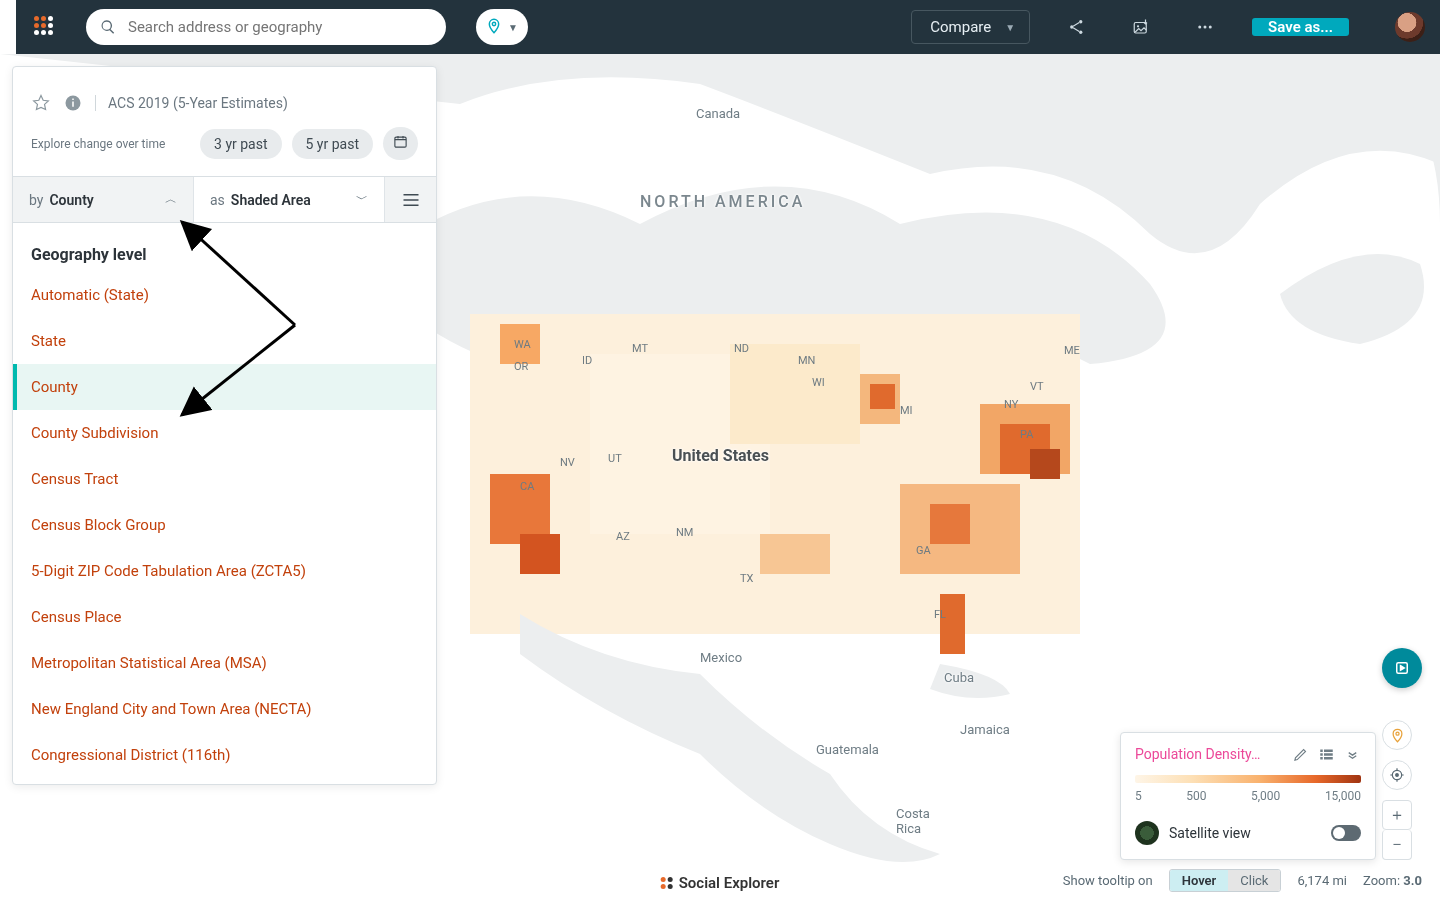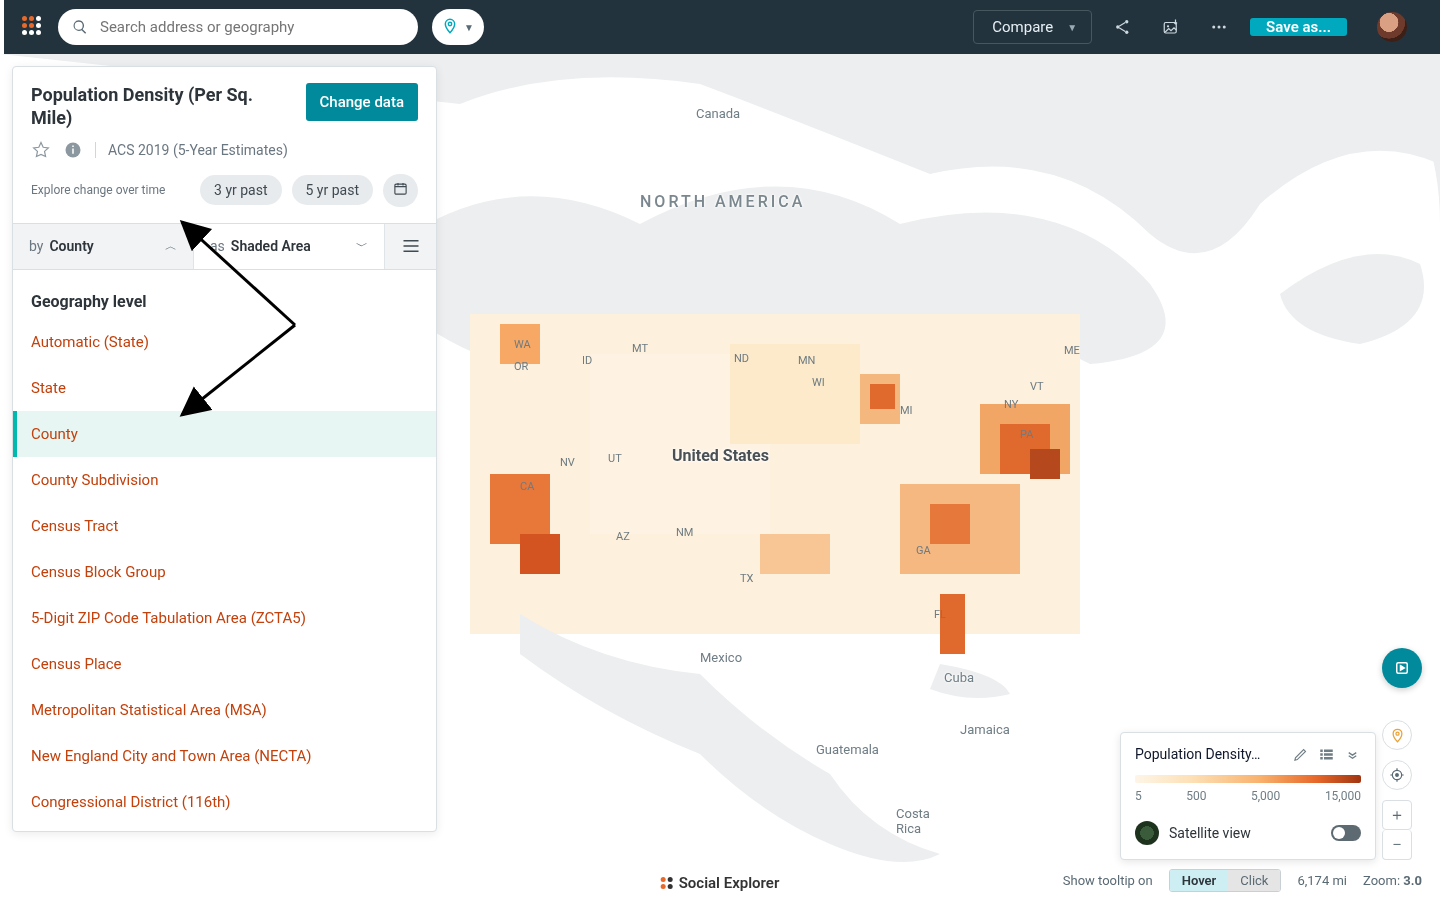--- a/index.html
+++ b/index.html
@@ -13,21 +13,21 @@
     --sel:#e8f6f3;
     --sel-border:#00b9ae;
     --land:#f5f5f5;
     --water:#fff;
   }
   *{box-sizing:border-box;font-family:-apple-system,BlinkMacSystemFont,"Segoe UI",Roboto,Helvetica,Arial,sans-serif;}
   html,body{margin:0;padding:0;height:100%;}
   body{width:1440px;height:900px;overflow:hidden;position:relative;background:#fff;}
 
   
-  .header{position:absolute;top:0;left:4px;right:0;height:54px;background:var(--header);display:flex;align-items:center;padding:0 33px 0 18px;gap:14px;z-index:50;}
+  .header{position:absolute;top:0;left:16px;right:0;height:54px;background:var(--header);display:flex;align-items:center;padding:0 15px 0 18px;gap:30px;z-index:50;}
   .logo{width:22px;height:22px;display:grid;grid-template-columns:repeat(3,5px);grid-template-rows:repeat(3,5px);gap:2px;}
   .logo span{background:#e76a2b;border-radius:50%;}
   .logo span:nth-child(3),.logo span:nth-child(6),.logo span:nth-child(9){background:#fff;}
   .logo span:nth-child(7),.logo span:nth-child(8){background:#fff;}
   .search-wrap{flex:0 0 auto;display:flex;align-items:center;background:#fff;border-radius:22px;height:36px;width:360px;padding:0 14px;gap:10px;}
   .search-wrap svg{width:16px;height:16px;fill:#5a6a74;}
   .search-wrap input{border:none;outline:none;font-size:15px;flex:1;color:#333;background:transparent;}
   .pin-btn{height:36px;border-radius:20px;background:#fff;border:none;display:flex;align-items:center;padding:0 10px;gap:6px;cursor:pointer;}
   .pin-btn .pin{color:var(--teal-bright);}
   .pin-btn .caret{font-size:10px;color:#5a6a74;}
@@ -80,21 +80,21 @@
   .geo-list::-webkit-scrollbar-thumb{background:#c3cbd0;border-radius:5px;}
   .geo-item{padding:14px 18px;font-size:15px;color:#c2410c;cursor:pointer;}
   .geo-item.sel{background:var(--sel);border-left:4px solid var(--sel-border);padding-left:14px;}
 
   
   .anno{position:absolute;z-index:45;pointer-events:none;}
 
   
   .legend{position:absolute;right:64px;bottom:40px;width:256px;background:#fff;border:1px solid var(--panel-border);border-radius:4px;box-shadow:0 2px 8px rgba(0,0,0,.1);z-index:30;padding:12px 14px 14px;}
   .legend-head{display:flex;align-items:center;gap:8px;margin-bottom:12px;}
-  .legend-head .ttl{flex:1;font-size:14px;color:#0f172a;white-space:nowrap;overflow:hidden;text-overflow:ellipsis;}
+  .legend-head .ttl{flex:1;font-size:14px;color:#ec4899;white-space:nowrap;overflow:hidden;text-overflow:ellipsis;}
   .legend-head .lico{color:#6f7d85;cursor:pointer;width:18px;height:18px;display:flex;align-items:center;justify-content:center;}
   .ramp{height:8px;border-radius:2px;background:linear-gradient(90deg,#fef5e7 0%,#fde0b6 25%,#f9b26e 55%,#e7682a 80%,#a03411 100%);margin-bottom:6px;}
   .ticks{display:flex;justify-content:space-between;font-size:12px;color:#6f7d85;}
   .sat-row{display:flex;align-items:center;gap:10px;margin-top:18px;}
   .sat-thumb{width:24px;height:24px;border-radius:50%;background:radial-gradient(circle,#3a5c3a 0 40%,#1e331e 41% 70%,#0d160d 71% 100%);}
   .toggle{margin-left:auto;width:30px;height:16px;border-radius:10px;background:#5d6a72;position:relative;}
   .toggle::after{content:"";position:absolute;width:12px;height:12px;background:#fff;border-radius:50%;top:2px;left:2px;}
 
   
   .right-ctrl{position:absolute;right:18px;bottom:40px;z-index:30;display:flex;flex-direction:column;gap:10px;}
@@ -208,21 +208,21 @@
   <div class="map-label" style="top:616px;left:944px;">Cuba</div>
   <div class="map-label" style="top:668px;left:960px;">Jamaica</div>
   <div class="map-label" style="top:688px;left:816px;">Guatemala</div>
   <div class="map-label" style="top:752px;left:896px;white-space:pre;">Costa
 Rica</div>
 
   <div class="state" style="top:284px;left:514px;">WA</div>
   <div class="state" style="top:306px;left:514px;">OR</div>
   <div class="state" style="top:300px;left:582px;">ID</div>
   <div class="state" style="top:288px;left:632px;">MT</div>
-  <div class="state" style="top:298px;left:734px;">ND</div>
+  <div class="state" style="top:288px;left:734px;">ND</div>
   <div class="state" style="top:300px;left:798px;">MN</div>
   <div class="state" style="top:322px;left:812px;">WI</div>
   <div class="state" style="top:350px;left:900px;">MI</div>
   <div class="state" style="top:344px;left:1004px;">NY</div>
   <div class="state" style="top:326px;left:1030px;">VT</div>
   <div class="state" style="top:290px;left:1064px;">ME</div>
   <div class="state" style="top:374px;left:1020px;">PA</div>
   <div class="state" style="top:426px;left:520px;">CA</div>
   <div class="state" style="top:402px;left:560px;">NV</div>
   <div class="state" style="top:398px;left:608px;">UT</div>
@@ -238,24 +238,20 @@
         <span></span>
         <span></span>
         <span></span>
       </span>
     <span>Social Explorer</span>
   </div>
 </div>
 
 <div class="panel">
   <div class="panel-head">
-    <div class="title-row">
-      <h1>Population Density (Per Sq. Mile)</h1>
-      <button class="change-btn">Change data</button>
-    </div>
     <div class="sub-row">
       <span class="ico">
         <svg width="18" height="18" viewBox="0 0 24 24" fill="none" stroke="currentColor" stroke-width="1.6">
             <path d="M12 2l2.9 6.3 6.9.8-5.1 4.7 1.4 6.8L12 17.8 5.9 20.6l1.4-6.8L2.2 9.1l6.9-.8z"></path>
           </svg>
       </span>
       <span class="ico">
         <svg width="18" height="18" viewBox="0 0 24 24" fill="currentColor">
             <circle cx="12" cy="12" r="10" fill="#8c989f"></circle>
             <rect x="11" y="10" width="2" height="7" fill="#fff"></rect>

